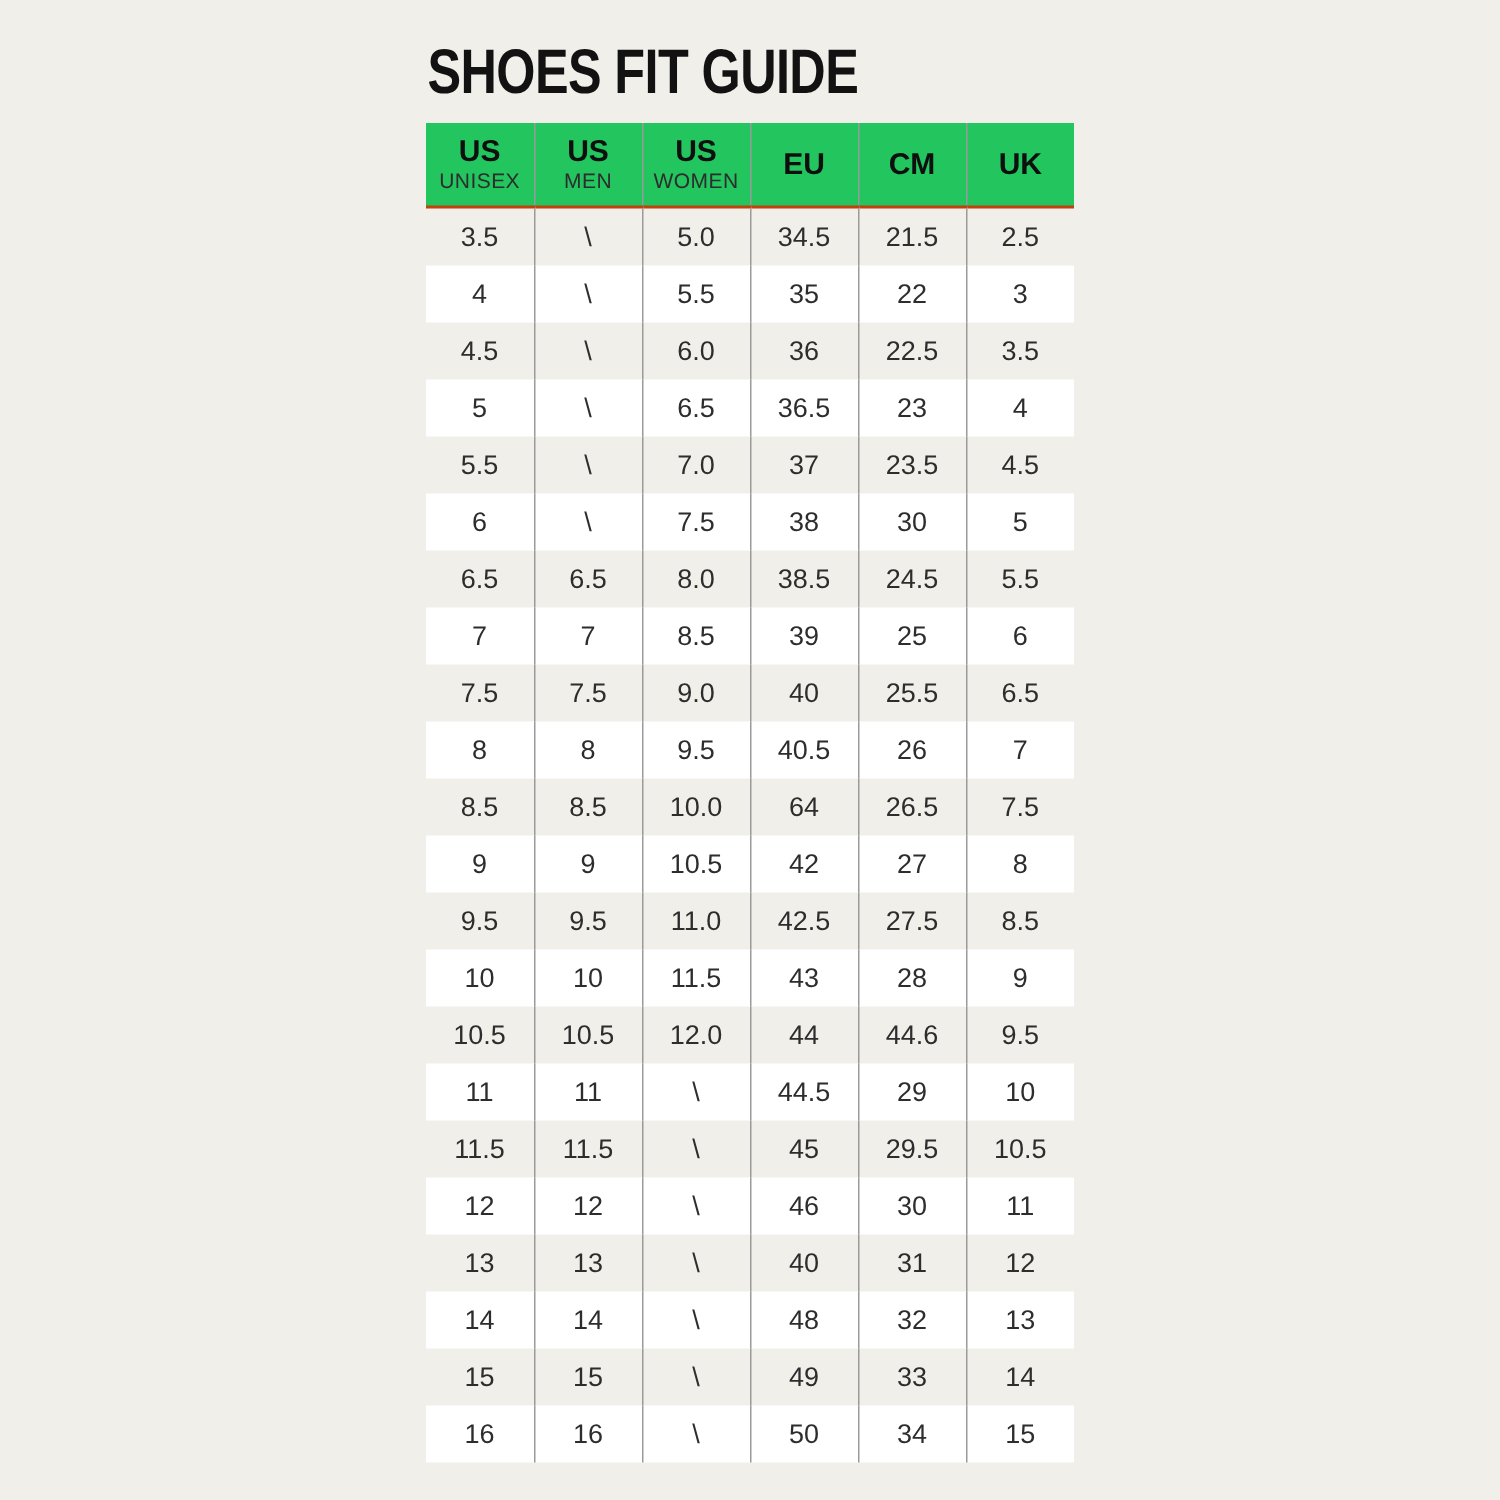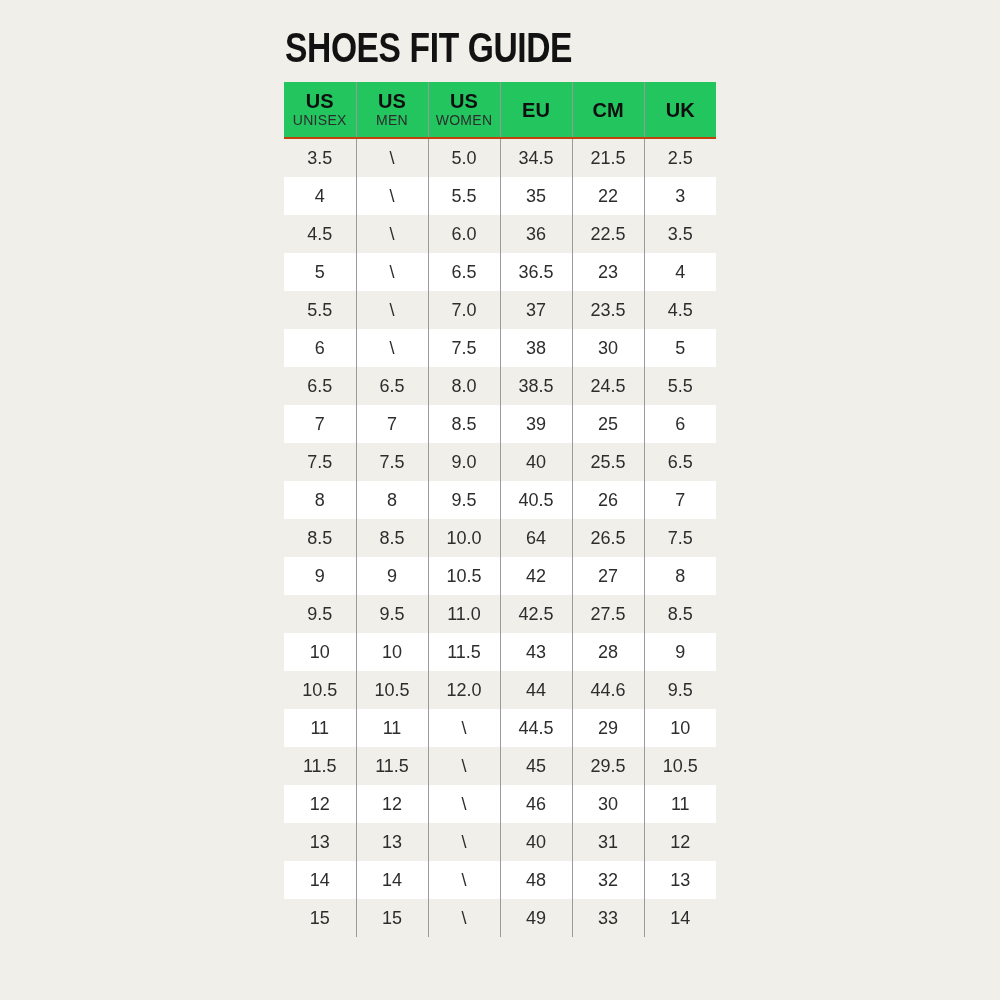--- a/index.html
+++ b/index.html
@@ -272,14 +272,22 @@
         <td>13</td>
       </tr>
       <tr>
         <td>15</td>
         <td>15</td>
         <td>\</td>
         <td>49</td>
         <td>33</td>
         <td>14</td>
       </tr>
+      <tr>
+        <td>16</td>
+        <td>16</td>
+        <td>\</td>
+        <td>50</td>
+        <td>34</td>
+        <td>15</td>
+      </tr>
     </tbody>
 </table>
 
 </body></html>

